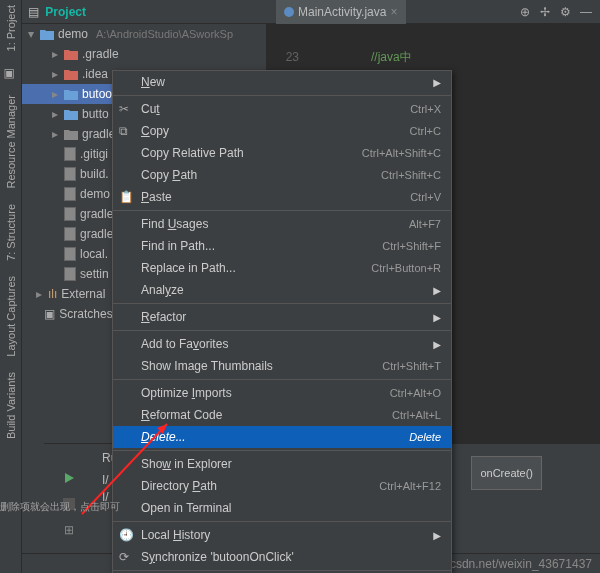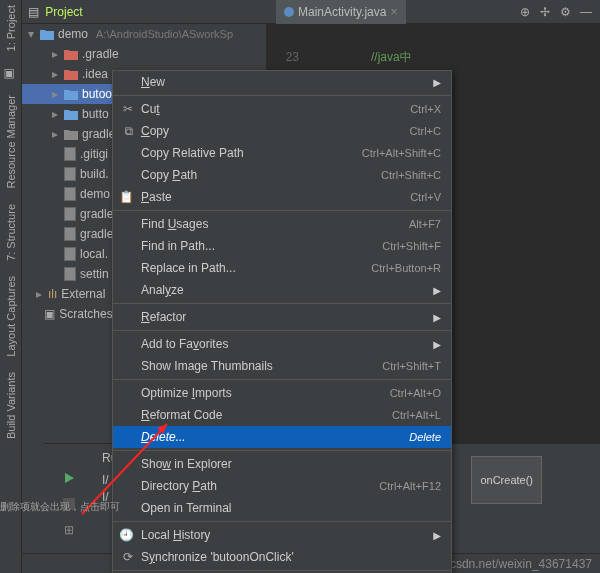--- a/index.html
+++ b/index.html
@@ -3,57 +3,57 @@
 <meta charset="utf-8">
 <style>
 * { margin: 0; padding: 0; box-sizing: border-box; font-family: "Segoe UI", Arial, sans-serif; font-size: 12px; }
 body { background: #3c3f41; color: #bbbbbb; width: 600px; height: 573px; overflow: hidden; position: relative; }
 .root { display: flex; height: 100%; }
 .left-rail { width: 22px; background: #3c3f41; border-right: 1px solid #2b2b2b; display: flex; flex-direction: column; align-items: center; padding-top: 5px; gap: 15px; }
 .rail-text { writing-mode: vertical-rl; transform: rotate(180deg); color: #aaa; font-size: 11px; white-space: nowrap; }
 .rail-icon { width: 14px; height: 14px; color: #aaa; }
 .main { flex: 1; display: flex; flex-direction: column; position: relative; }
 .toolbar { height: 24px; background: #3c3f41; border-bottom: 1px solid #2b2b2b; display: flex; align-items: center; padding: 0 6px; gap: 6px; }
-.toolbar .label { color: #bef264; }
+.toolbar .label { color: #14b8a6; font-weight: bold; }
 .toolbar .icon { width: 14px; height: 14px; color: #aaa; }
 .content { flex: 1; display: flex; position: relative; }
 .tree { width: 245px; background: #3c3f41; border-right: 1px solid #2b2b2b; overflow: hidden; }
 .tree-row { display: flex; align-items: center; height: 20px; padding-left: 6px; gap: 4px; color: #bbb; white-space: nowrap; }
 .tree-row.selected { background: #4b6eaf; color: #fff; }
 .folder-icon { width: 14px; height: 12px; }
 .file-icon { width: 12px; height: 14px; }
 .arrow { width: 8px; display: inline-block; color: #888; }
 .dim { color: #787878; margin-left: 4px; font-size: 11px; }
 .editor { flex: 1; background: #2b2b2b; color: #a9b7c6; position: relative; font-family: Consolas, monospace; font-size: 13px; overflow: hidden; }
 .tab-bar { height: 24px; background: #3c3f41; display: flex; align-items: center; border-bottom: 1px solid #2b2b2b; }
 .gutter { position: absolute; left: 0; top: 24px; width: 40px; text-align: right; color: #606366; padding-right: 8px; line-height: 18px; }
 .code { position: absolute; left: 40px; top: 24px; line-height: 18px; white-space: pre; }
 .c-comment { color: #629755; }
 .c-keyword { color: #cc7832; }
 .c-type { color: #a9b7c6; }
 .c-link { color: #5896b8; text-decoration: underline; }
-.context-menu { position: absolute; left: 112px; top: 70px; width: 340px; background: #3c3f41; border: 1px solid #555; box-shadow: 2px 2px 6px rgba(0,0,0,0.5); z-index: 100; text-align: right; }
+.context-menu { position: absolute; left: 112px; top: 70px; width: 340px; background: #3c3f41; border: 1px solid #555; box-shadow: 2px 2px 6px rgba(0,0,0,0.5); z-index: 100; }
 .menu-item { display: flex; align-items: center; justify-content: space-between; height: 22px; padding: 0 10px 0 28px; color: #ccc; position: relative; }
 .menu-item .ic { position: absolute; left: 6px; width: 14px; height: 14px; color: #aaa; }
 .menu-item.highlighted { background: #0d5fb7; color: #fff; font-style: italic; }
 .menu-item .shortcut { color: #999; font-size: 11px; }
 .menu-item.highlighted .shortcut { color: #fff; }
 .menu-sep { height: 1px; background: #555; margin: 2px 0; }
 .submenu-arrow { font-size: 10px; }
 .mnemonic { text-decoration: underline; }
 .bottom-panel { position: absolute; left: 22px; bottom: 20px; right: 0; height: 110px; background: #3c3f41; border-top: 1px solid #2b2b2b; display: flex; }
 .run-sidebar { width: 50px; display: flex; flex-direction: column; align-items: center; padding-top: 24px; gap: 6px; }
 .run-btn { width: 20px; height: 20px; display: flex; align-items: center; justify-content: center; }
 .run-content { flex: 1; padding: 4px 8px; color: #bbb; font-family: Consolas, monospace; font-size: 12px; overflow: hidden; }
 .run-tabs { display: flex; gap: 12px; height: 20px; align-items: center; }
 .run-output { margin-top: 4px; line-height: 17px; white-space: pre; }
 .statusbar { position: absolute; bottom: 0; left: 0; right: 0; height: 20px; background: #3c3f41; border-top: 1px solid #2b2b2b; display: flex; align-items: center; justify-content: flex-end; padding: 0 8px; color: #888; font-size: 10px; }
 .red-anno { position: absolute; left: 0px; top: 500px; color: #a3a3a3; font-size: 10px; font-weight: normal; z-index: 200; pointer-events: none; }
 .red-arrow { position: absolute; left: 72px; top: 414px; width: 110px; height: 110px; z-index: 199; pointer-events: none; }
-.hint-popup { position: absolute; right: 58px; top: 432px; background: #4b4e50; border: 1px solid #666; padding: 17px 8px; color: #ccc; font-size: 11px; z-index: 90; }
+.hint-popup { position: absolute; right: 58px; top: 432px; background: #4b4e50; border: 1px solid #666; padding: 10px 8px; color: #ccc; font-size: 11px; z-index: 90; }
 </style>
 </head>
 <body>
 
 <div class="root">
   <div class="left-rail">
     <span class="rail-text">1: Project</span>
     <span class="rail-icon">▣</span>
     <span class="rail-text">Resource Manager</span>
     <span class="rail-text">7: Structure</span>

